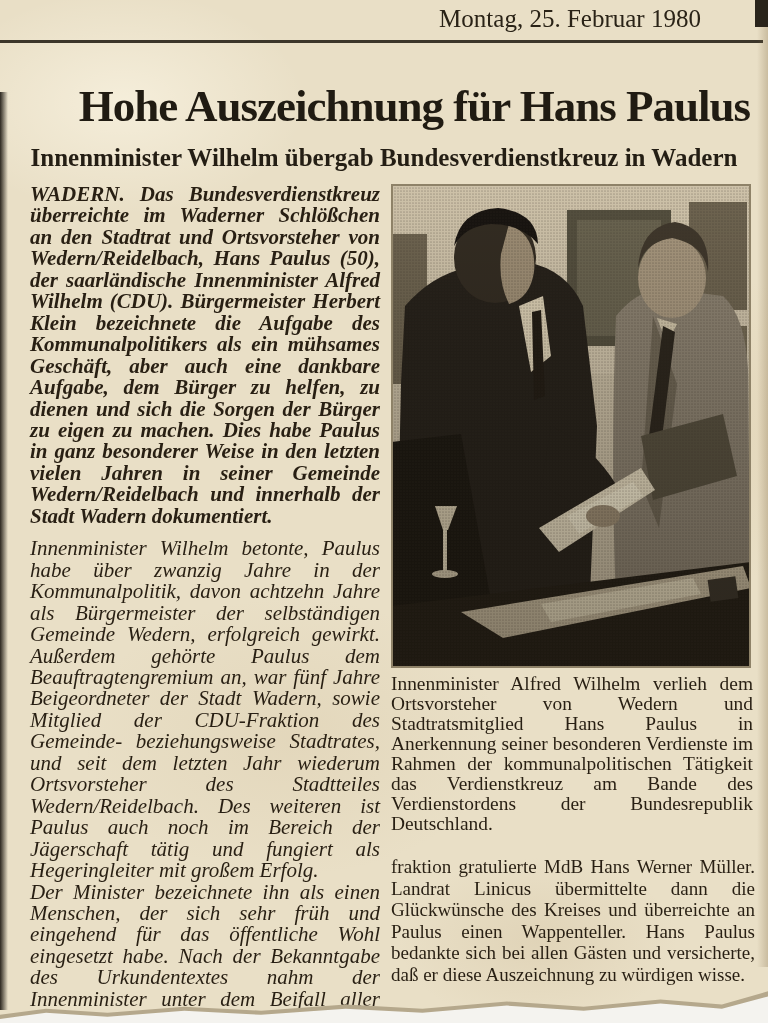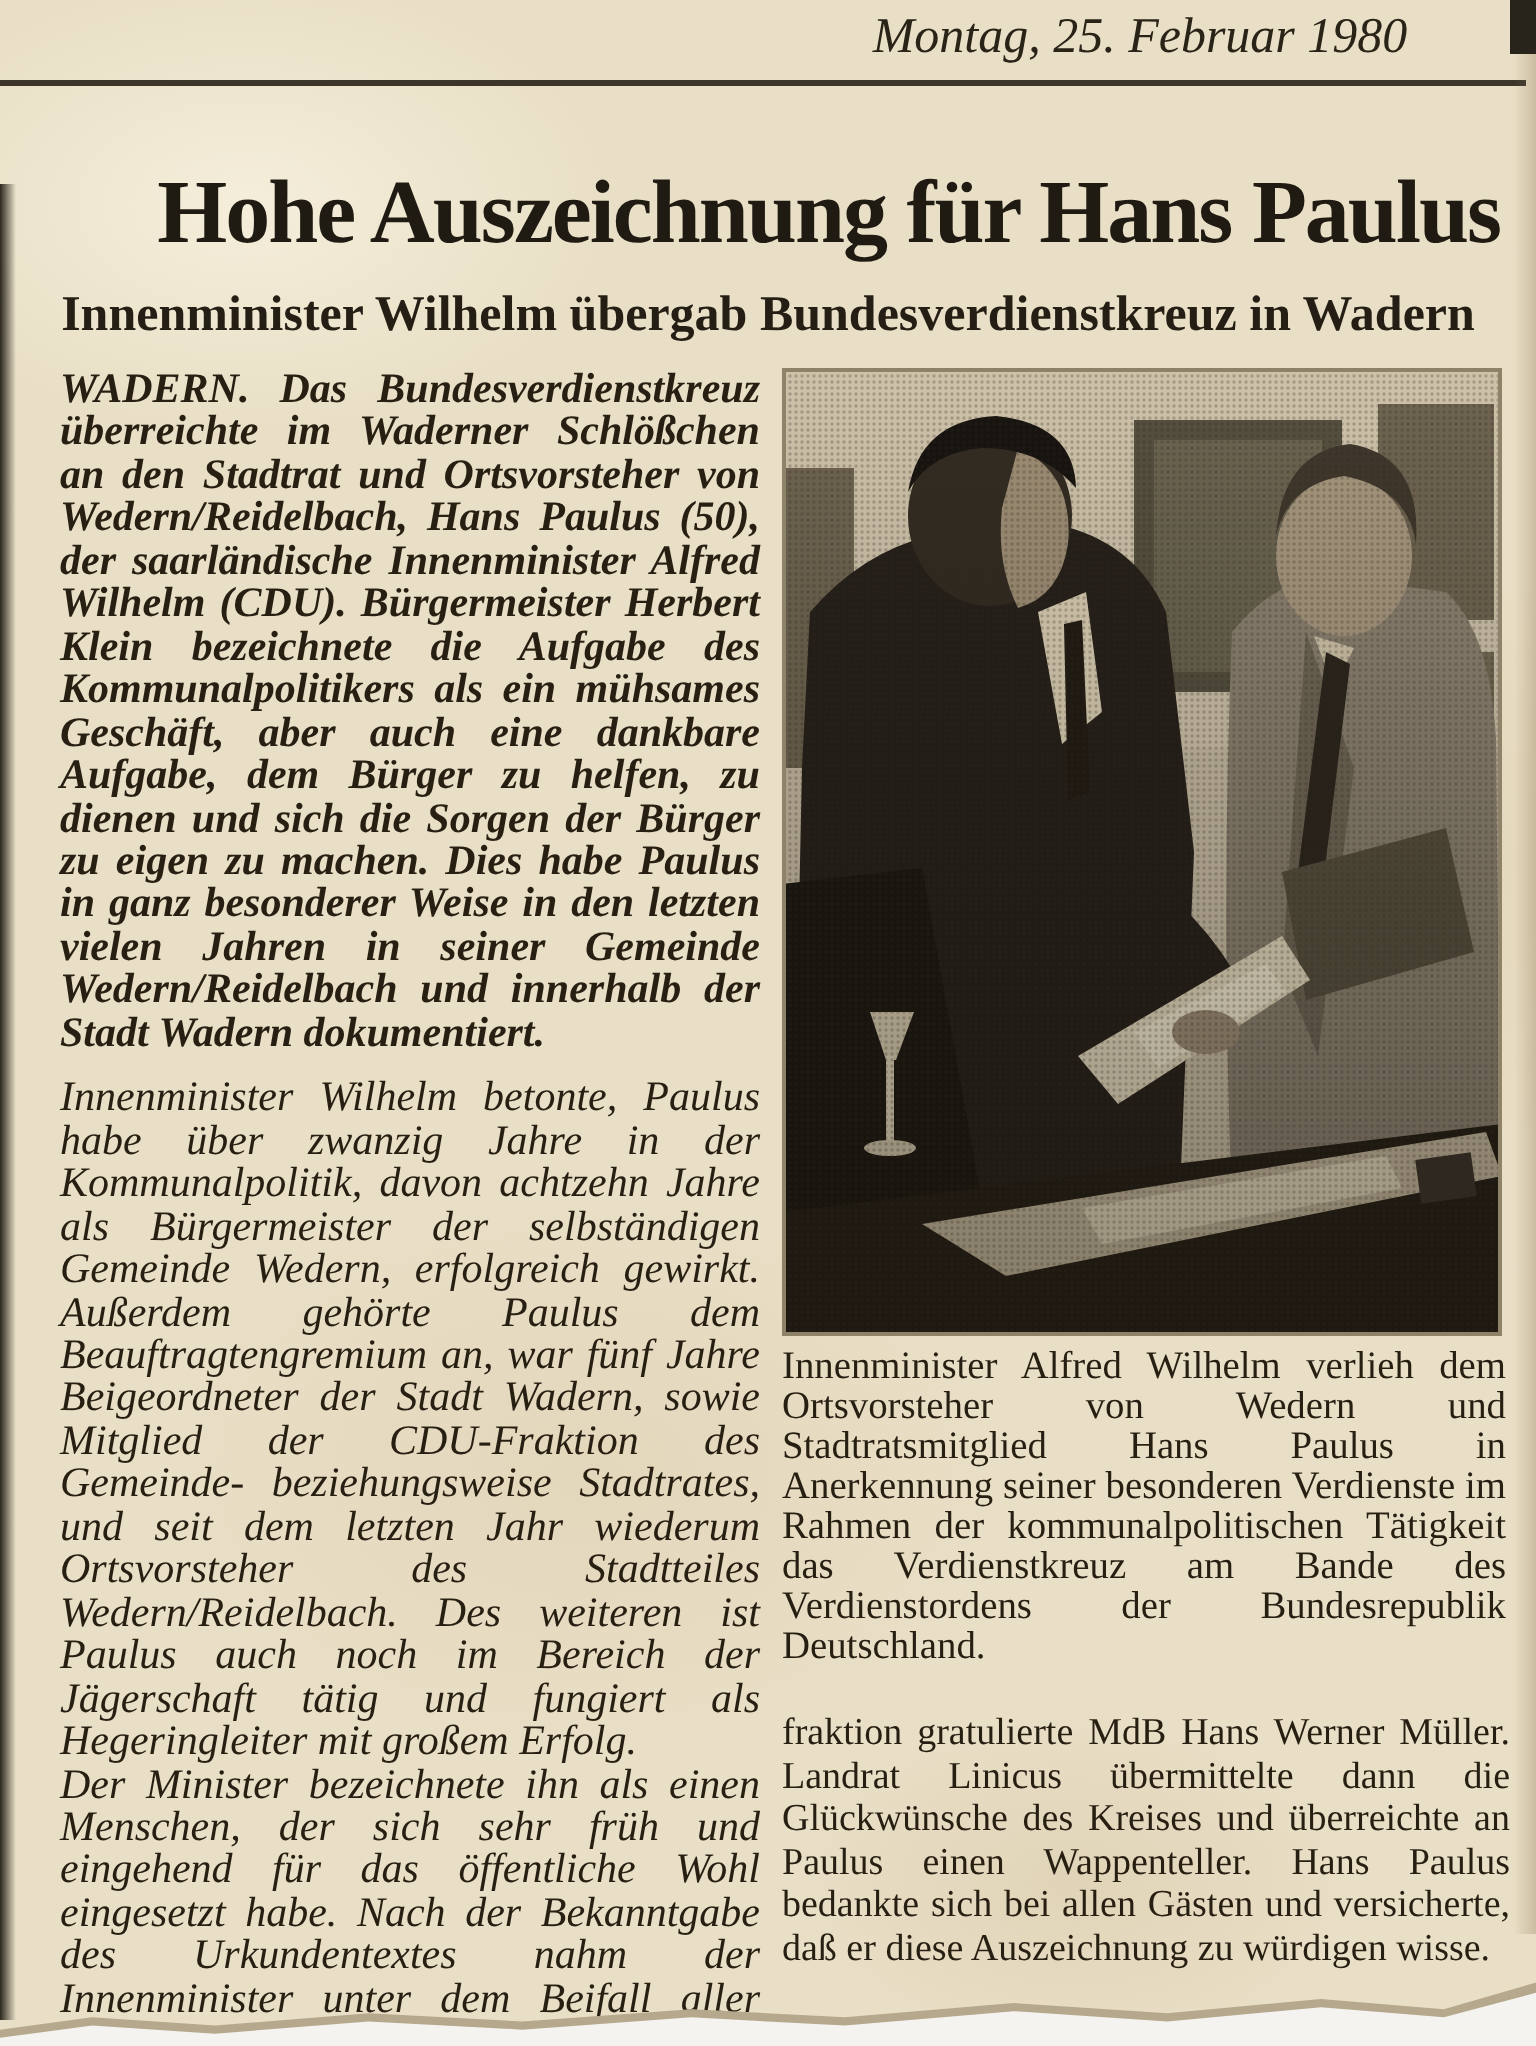--- a/index.html
+++ b/index.html
@@ -34,21 +34,21 @@
   .corner-tr{
     position:absolute;right:0;top:0;width:13px;height:27px;background:#29241b;
   }
   .edge-right{
     position:absolute;right:0;top:27px;height:940px;width:11px;
     background:linear-gradient(to left, rgba(130,108,72,.30), rgba(130,108,72,0));
   }
 
   .dateline{
     position:absolute;left:420px;top:5px;width:300px;
-    font-size:25px;color:#2a2317;text-align:center;white-space:nowrap;font-style:italic;
+    font-size:25px;color:#2a2317;text-align:center;white-space:nowrap;
   }
   .rule{
     position:absolute;left:0;top:40px;width:763px;height:3px;background:#3c362a;
   }
   .headline{
     position:absolute;left:18px;top:80px;width:732px;
     font-size:45px;font-weight:700;letter-spacing:-1px;
     color:#201b12;text-align:right;white-space:nowrap;
   }
   .subheadline{

